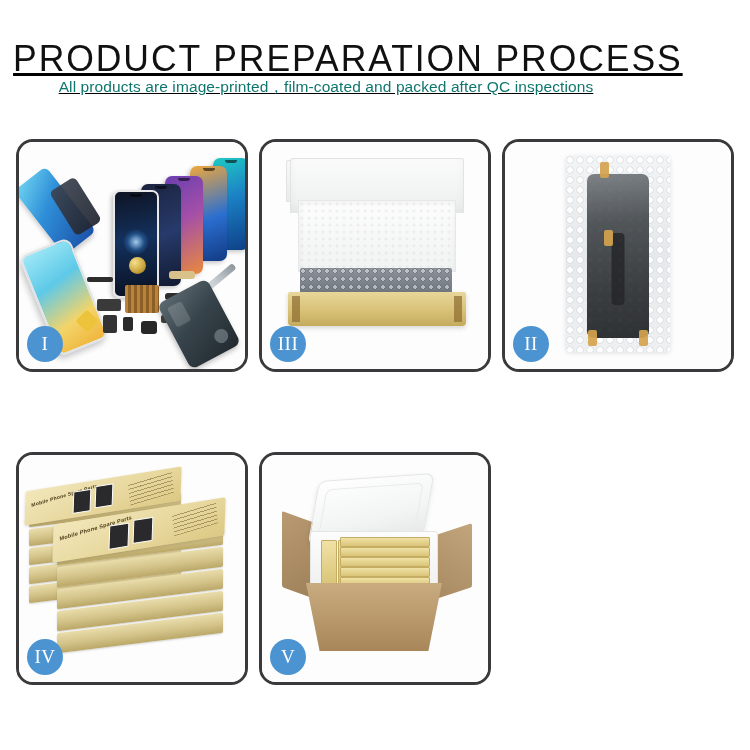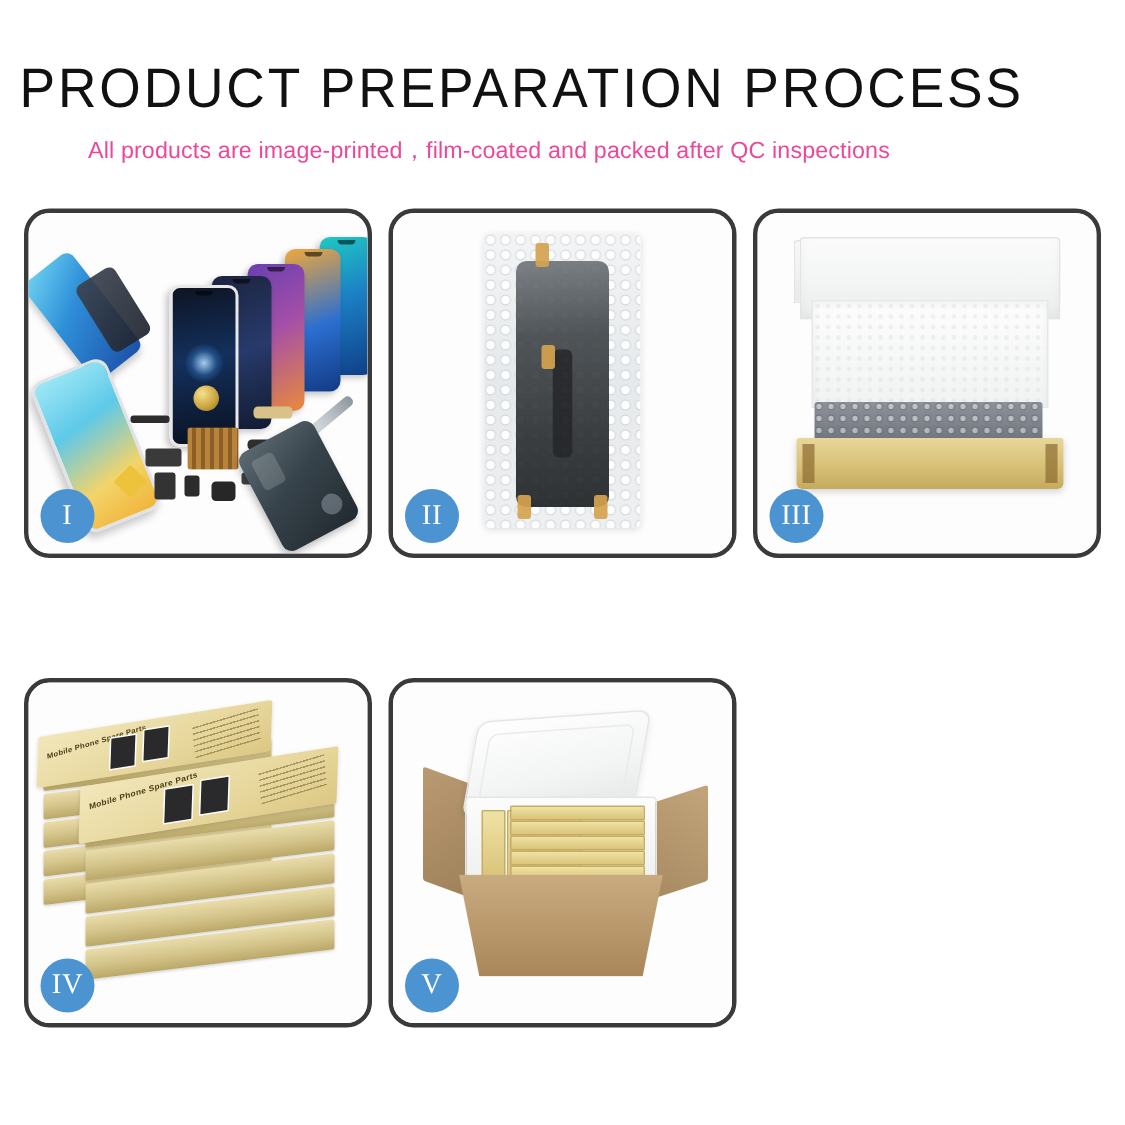--- a/index.html
+++ b/index.html
@@ -3,39 +3,38 @@
 <meta charset="utf-8">
 <style>
   html,body{margin:0;padding:0;}
   body{
     width:750px;height:750px;
     background:#ffffff;
     font-family:"Liberation Sans","DejaVu Sans",sans-serif;
     overflow:hidden;
     position:relative;
   }
-  .page{width:652px;height:750px;position:relative;}
+  .page{width:652px;height:750px;position:relative;text-decoration:underline;}
 
   
   .header{padding-top:40px;text-align:center;}
   .title{
     font-family:"Liberation Sans","DejaVu Sans",sans-serif;
     font-size:37px;
     font-weight:400;
     letter-spacing:2.0px;
     color:#111111;
     line-height:1.0;
     transform:scaleX(0.96);
     white-space:nowrap;
   }
   .subtitle{
-    margin-top:13px;
     font-size:15.5px;
     font-weight:400;
-    color:#ec4899;
+    color:#0f766e;
     letter-spacing:0.1px;
     white-space:nowrap;
   }
 
   
   .grid{
     position:absolute;
     left:16px;top:139px;
     width:718px;height:580px;
     display:grid;
@@ -384,43 +383,43 @@
           <div class="pt yel"></div>
           <div class="pt sm1"></div>
           <div class="pt sm2"></div>
           <div class="driver"></div>
           <div class="housing"></div>
         </div>
       </div>
       <div class="badge">I</div>
     </div>
 
-    <div class="panel p2">
-      <div class="scene">
-        <div class="bubblebag">
-          <div class="innerpart"></div>
-          <div class="tape t1"></div>
-          <div class="tape t2"></div>
-          <div class="tape t3"></div>
-          <div class="tape t4"></div>
-        </div>
-      </div>
-      <div class="badge">II</div>
-    </div>
-
     <div class="panel p3">
       <div class="scene">
         <div class="lidflap"></div>
         <div class="lidflap r"></div>
         <div class="lidback"></div>
         <div class="foam"></div>
         <div class="graybubbles"></div>
         <div class="boxbase"></div>
       </div>
       <div class="badge">III</div>
+    </div>
+
+    <div class="panel p2">
+      <div class="scene">
+        <div class="bubblebag">
+          <div class="innerpart"></div>
+          <div class="tape t1"></div>
+          <div class="tape t2"></div>
+          <div class="tape t3"></div>
+          <div class="tape t4"></div>
+        </div>
+      </div>
+      <div class="badge">II</div>
     </div>
 
     <div class="panel p4">
       <div class="scene">
         <div class="stack">
           <div class="sbox sb-r1">
               <div class="side"></div>
             </div>
           <div class="sbox sb-r2">
               <div class="side"></div>

